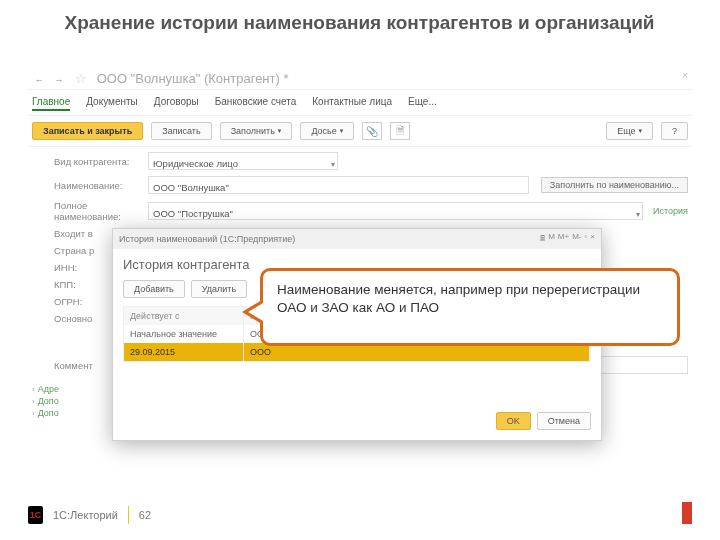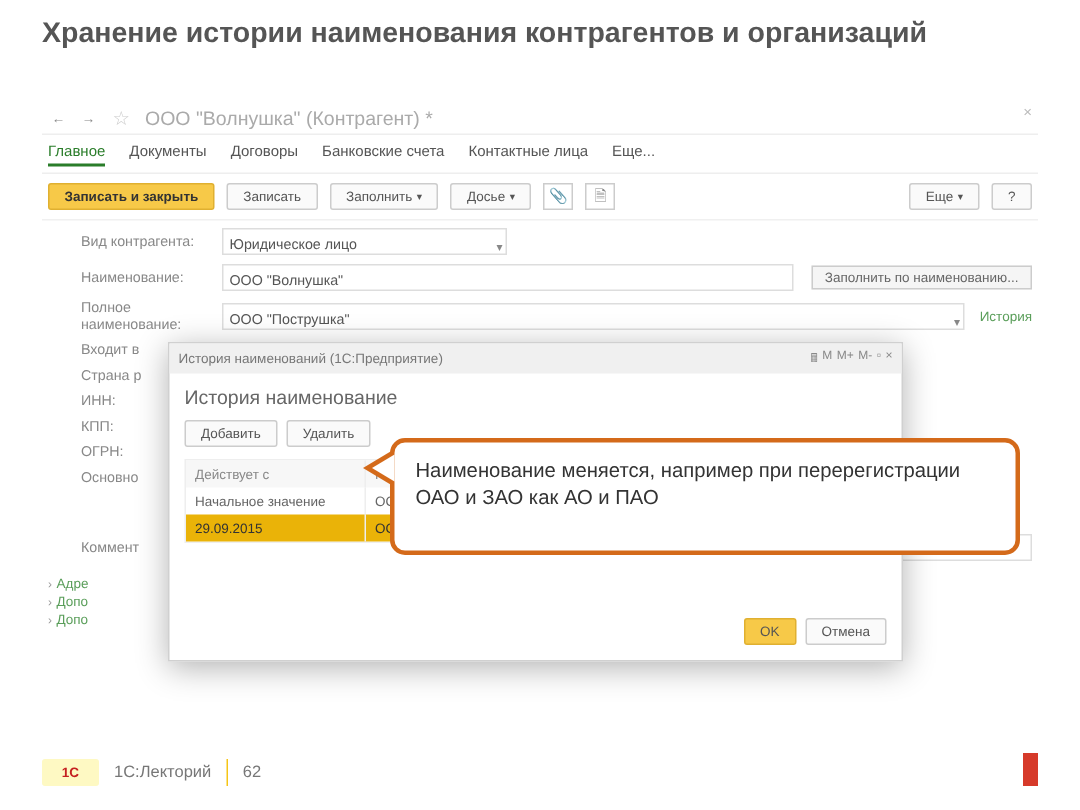--- a/index.html
+++ b/index.html
@@ -1,17 +1,17 @@
 <!DOCTYPE html>
 <html><head>
 <meta charset="utf-8">
 <style>
   * { box-sizing: border-box; margin: 0; padding: 0; font-family: Arial, sans-serif; }
   body { width: 720px; height: 540px; background: #fff; overflow: hidden; position: relative; }
-  .slide-title { font-size: 19px; font-weight: bold; color: #555; padding: 12px 29px 0 28px; line-height: 1.2; }
+  .slide-title { font-size: 19px; font-weight: bold; color: #555; padding: 12px 29px 0 28px; line-height: 1.2; text-align: center; }
   .app { position: absolute; left: 28px; top: 68px; right: 28px; background: #fff; font-size: 10px; color: #666; }
   .row { display: flex; align-items: center; height: 22px; gap: 6px; }
   .toprow { border-bottom: 1px solid #eee; padding: 2px 4px; }
   .icon-btn { width: 14px; height: 14px; display: inline-flex; align-items: center; justify-content: center; font-size: 9px; color: #888; }
   .win-title { font-size: 13px; color: #aaa; margin-left: 4px; }
   .star { color: #ccc; font-size: 13px; margin-left: 3px; }
   .tabs { display: flex; gap: 16px; padding: 6px 4px 4px 4px; font-size: 10px; color: #555; border-bottom: 1px solid #eee; }
   .tab { cursor: pointer; }
   .tab.active { color: #2a7d2a; border-bottom: 2px solid #2a7d2a; padding-bottom: 2px; }
   .toolbar { display: flex; align-items: center; gap: 8px; padding: 6px 4px; border-bottom: 1px solid #f0f0f0; }
@@ -41,26 +41,26 @@
   .grid-head, .grid-row { display: flex; }
   .grid-head { background: #f7f7f7; color: #888; font-size: 9px; }
   .grid-row { font-size: 9px; color: #666; }
   .grid-row.sel { background: #eab308; color: #333; }
   .cell { padding: 4px 6px; border-right: 1px solid #eee; }
   .cell.c1 { width: 120px; }
   .cell.c2 { flex: 1; }
   .dialog-footer { display: flex; justify-content: flex-end; gap: 6px; padding: 10px; margin-top: 40px; }
   .btn.ok { background: #f7c948; border-color: #e0b030; }
 
-  .callout { position: absolute; left: 260px; top: 268px; width: 420px; height: 78px; background: #fff; border: 3px solid #d46a1a; border-radius: 10px; padding: 10px 14px; font-size: 13.5px; color: #333; line-height: 1.35; z-index: 10; margin-top: 24px; }
+  .callout { position: absolute; left: 260px; top: 268px; width: 420px; height: 78px; background: #fff; border: 3px solid #d46a1a; border-radius: 10px; padding: 10px 14px; font-size: 13.5px; color: #333; line-height: 1.35; z-index: 10; }
   .callout-tail { position: absolute; left: 242px; top: 300px; width: 0; height: 0; border-top: 12px solid transparent; border-bottom: 12px solid transparent; border-right: 20px solid #d46a1a; z-index: 9; }
   .callout-tail-inner { position: absolute; left: 248px; top: 303px; width: 0; height: 0; border-top: 9px solid transparent; border-bottom: 9px solid transparent; border-right: 15px solid #fff; z-index: 11; }
 
   .footer { position: absolute; left: 28px; bottom: 16px; display: flex; align-items: center; gap: 10px; font-size: 11px; color: #777; }
-  .logo { width: 38px; height: 18px; background: #fef9c3; border-radius: 2px; display: flex; align-items: center; justify-content: center; font-size: 9px; font-weight: bold; color: #c52020; }
+  .logo { width: 15px; height: 18px; background: #000000; border-radius: 2px; display: flex; align-items: center; justify-content: center; font-size: 9px; font-weight: bold; color: #c52020; }
   .footer .sep { width: 1px; height: 18px; background: #f5c516; }
   .red-bar { position: absolute; right: 28px; bottom: 16px; width: 10px; height: 22px; background: #d63a2a; }
   .close-x { position: absolute; right: 4px; top: 2px; color: #bbb; font-size: 10px; }
 </style>
 </head>
 <body>
 
 <div class="slide-title">Хранение истории наименования контрагентов и организаций</div>
 
 <div class="app">
@@ -168,21 +168,21 @@
     <span>История наименований (1С:Предприятие)</span>
     <span class="winctrl">
       <span>🖩</span>
       <span>М</span>
       <span>М+</span>
       <span>М-</span>
       <span>▫</span>
       <span>×</span>
     </span>
   </div>
-  <div class="dialog-heading">История наименование</div>
+  <div class="dialog-heading">История контрагента</div>
   <div class="dialog-tb">
     <span class="btn">Добавить</span>
     <span class="btn">Удалить</span>
   </div>
   <div class="grid">
     <div class="grid-head">
       <div class="cell c1">Действует с</div>
       <div class="cell c2">Полн</div>
     </div>
     <div class="grid-row">

